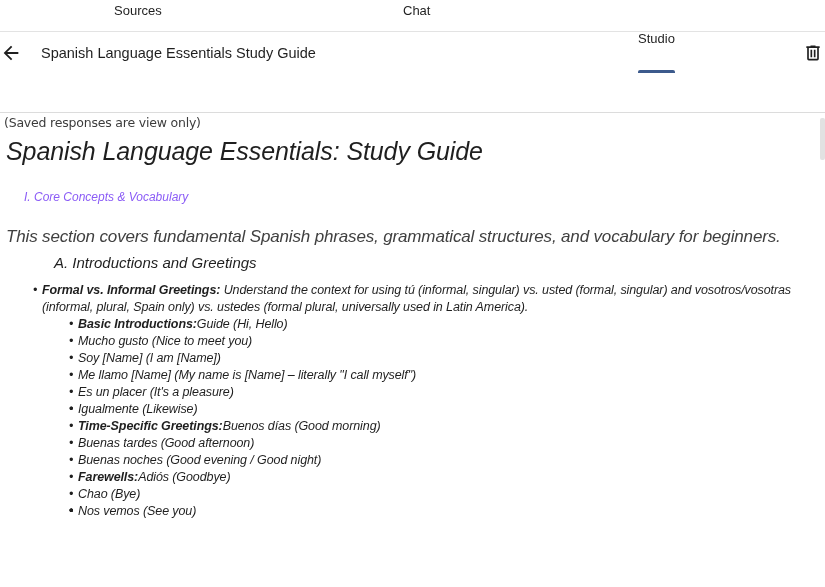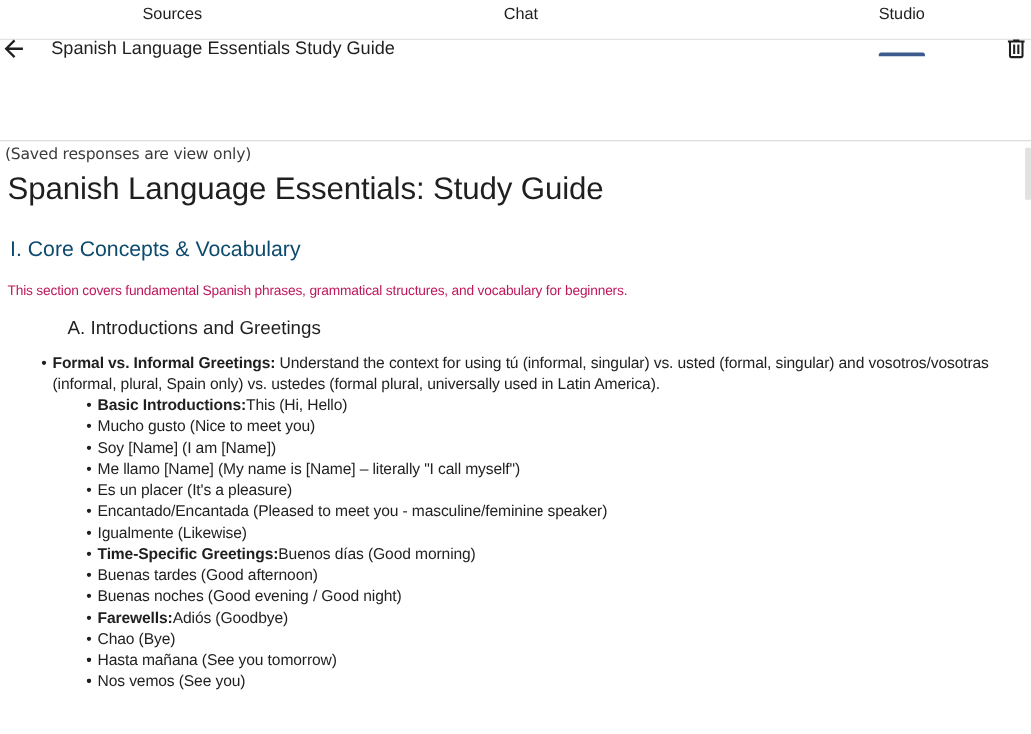--- a/index.html
+++ b/index.html
@@ -17,24 +17,24 @@
       position: absolute; top: 0; height: 44px;
       font-size: 13px; color: #1f1f1f; line-height: 22px;
       cursor: pointer;
     }
     .tab.active::after {
       content: ""; position: absolute; left: 0; right: 0; bottom: -1px;
       height: 3px; background: #3c5a8c; border-radius: 2px 2px 0 0;
     }
     .tab-sources { left: 114px; }
     .tab-chat { left: 403px; }
-    .tab-studio { left: 703px; }
+    .tab-studio { left: 638px; margin-top: 28px; }
 
     .header {
-      position: absolute; top: 18px; left: 0; width: 736px; height: 44px;
+      position: absolute; top: 32px; left: 0; width: 736px; height: 44px;
     }
     .back-btn {
       position: absolute; left: 0; top: 10px; width: 22px; height: 22px;
       cursor: pointer;
     }
     .header-title {
       position: absolute; left: 41px; top: 13px;
       font-size: 14.5px; color: #1f1f1f;
     }
     .trash-btn {
@@ -50,33 +50,34 @@
       position: absolute; top: 112px; left: 0; width: 825px; height: 1px;
       background: #dcdcdc;
     }
     .scrollbar {
       position: absolute; left: 820px; top: 118px; width: 5px; height: 42px;
       background: #e2e2e2; border-radius: 2px;
     }
     .content {
       position: absolute; top: 113px; left: 0; width: 818px; height: 474px;
       overflow: hidden;
+      font-style: italic;
     }
     .doc-title {
       position: absolute; left: 6px; top: 24px;
       font-size: 25px; font-weight: normal; color: #1f1f1f;
       letter-spacing: -0.1px;
     }
     .h2 {
-      position: absolute; left: 8px; top: 77px;
-      font-size: 17px; font-weight: normal; color: #0c4a6e;
+      position: absolute; left: 24px; top: 77px;
+      font-size: 12px; font-weight: normal; color: #8b5cf6;
     }
     .intro {
       position: absolute; left: 6px; top: 114px;
-      font-size: 11px; color: #be185d; letter-spacing: -0.15px;
+      font-size: 17px; color: #404040; letter-spacing: -0.15px;
     }
     .h3 {
       position: absolute; left: 6px; top: 141px;
       font-size: 15px; font-weight: normal; color: #1f1f1f; margin-left: 48px;
     }
     .lvl1 {
       position: absolute; left: 33px; top: 169px; width: 770px;
       font-size: 12.5px; line-height: 17px; color: #1f1f1f;
       letter-spacing: -0.1px;
     }
@@ -125,32 +126,32 @@
   <h2 class="h2">I. Core Concepts &amp; Vocabulary</h2>
   <p class="intro">This section covers fundamental Spanish phrases, grammatical structures, and vocabulary for beginners.</p>
   <h3 class="h3">A. Introductions and Greetings</h3>
 
   <div class="lvl1">
     <span class="bullet">•</span>
     <span class="text"><b>Formal vs. Informal Greetings:</b><span> Understand the context for using tú (informal, singular) vs. usted (formal, singular) and vosotros/vosotras (informal, plural, Spain only) vs. ustedes (formal plural, universally used in Latin America).</span></span>
   </div>
 
   <ul class="sublist">
-    <li><span class="bullet">•</span><b>Basic Introductions:</b><span>This (Hi, Hello)</span></li>
+    <li><span class="bullet">•</span><b>Basic Introductions:</b><span>Guide (Hi, Hello)</span></li>
     <li><span class="bullet">•</span><span>Mucho gusto (Nice to meet you)</span></li>
     <li><span class="bullet">•</span><span>Soy [Name] (I am [Name])</span></li>
     <li><span class="bullet">•</span><span>Me llamo [Name] (My name is [Name] – literally "I call myself")</span></li>
     <li><span class="bullet">•</span><span>Es un placer (It's a pleasure)</span></li>
-    <li><span class="bullet">•</span><span>Encantado/Encantada (Pleased to meet you - masculine/feminine speaker)</span></li>
+    <li><span class="bullet">•</span></li>
     <li><span class="bullet">•</span><span>Igualmente (Likewise)</span></li>
     <li><span class="bullet">•</span><b>Time-Specific Greetings:</b><span>Buenos días (Good morning)</span></li>
     <li><span class="bullet">•</span><span>Buenas tardes (Good afternoon)</span></li>
     <li><span class="bullet">•</span><span>Buenas noches (Good evening / Good night)</span></li>
     <li><span class="bullet">•</span><b>Farewells:</b><span>Adiós (Goodbye)</span></li>
     <li><span class="bullet">•</span><span>Chao (Bye)</span></li>
     <li><span class="bullet">•</span></li>
-    <li><span class="bullet">•</span><span>Hasta mañana (See you tomorrow)</span></li>
+    <li><span class="bullet">•</span></li>
     <li><span class="bullet">•</span></li>
     <li><span class="bullet">•</span><span>Nos vemos (See you)</span></li>
   </ul>
 </div>
 
 <div class="scrollbar"></div>
 
 </body></html>

